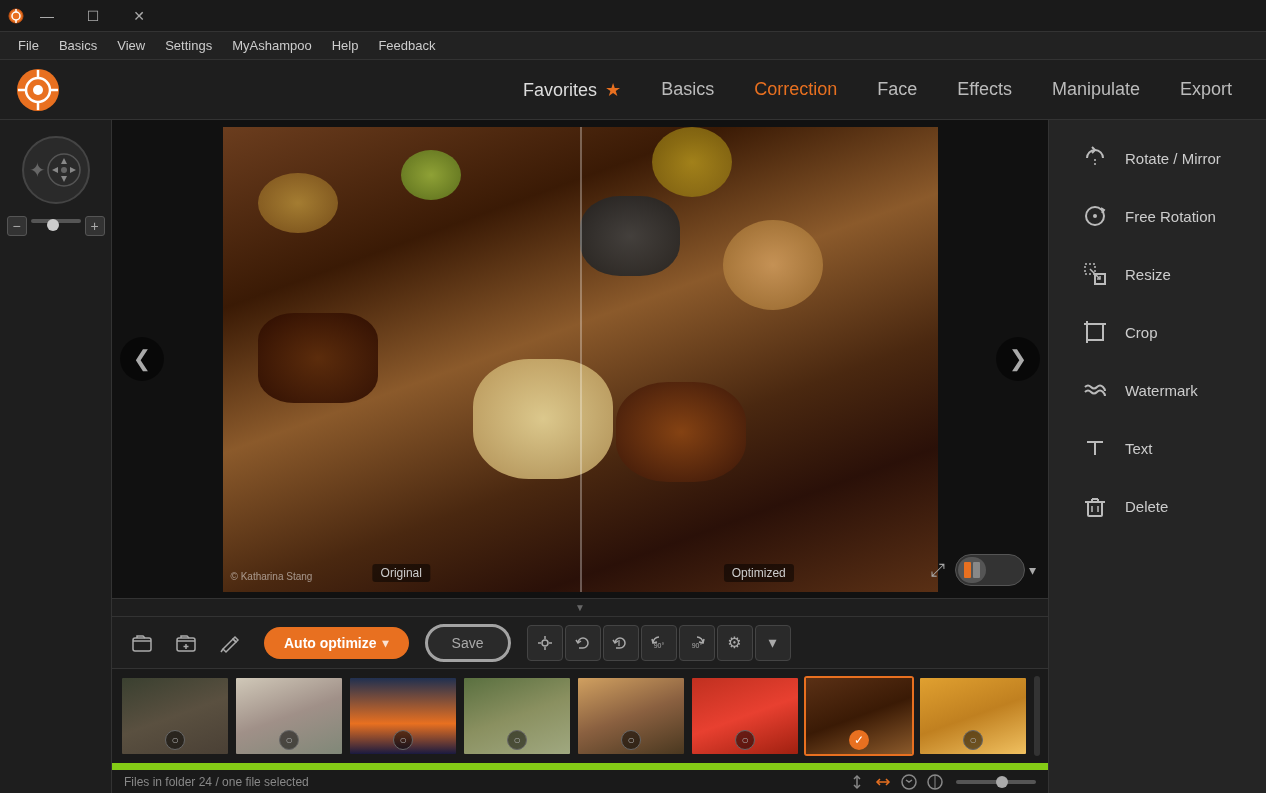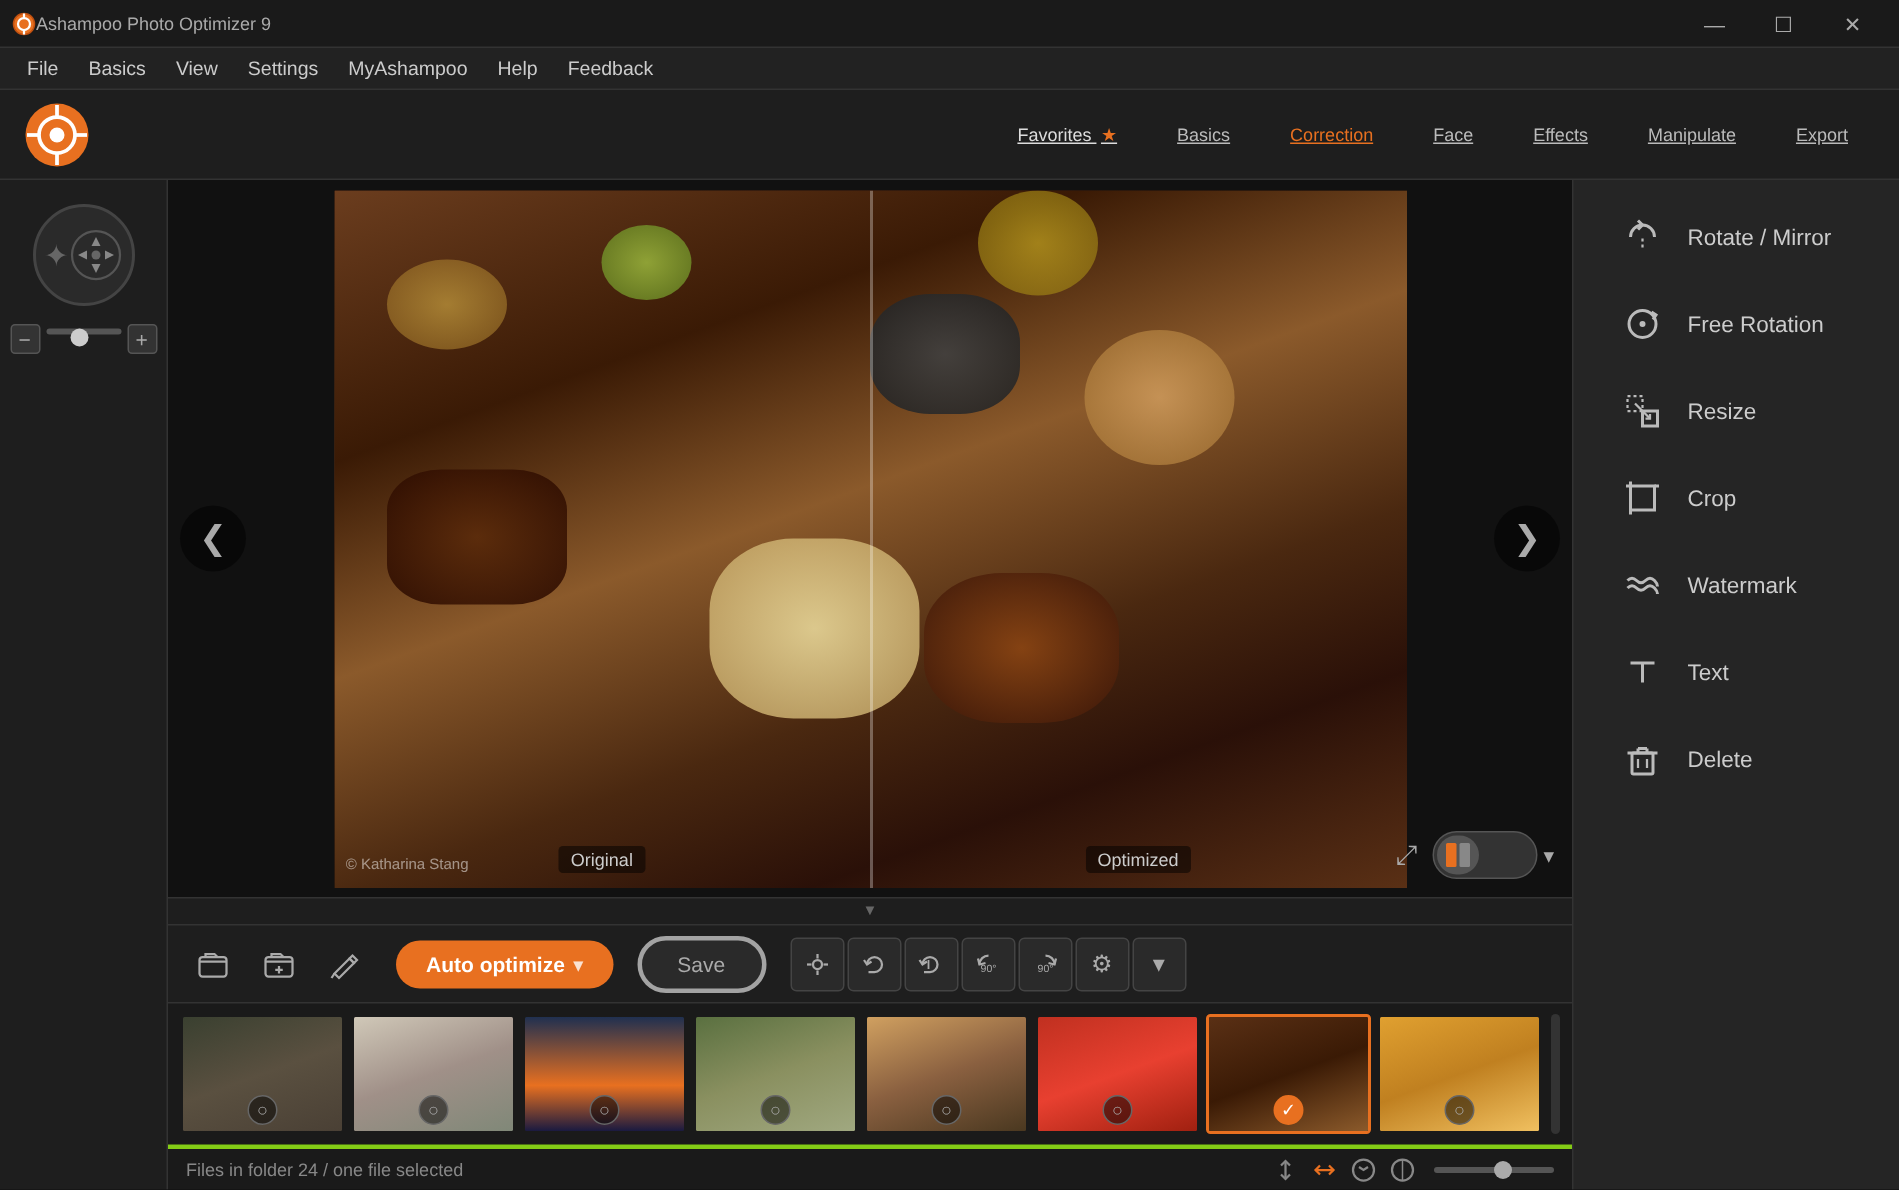--- a/index.html
+++ b/index.html
@@ -87,25 +87,24 @@
       font-weight: 300;
     }
     #nav-tabs {
       display: flex;
       align-items: center;
       gap: 4px;
       margin-left: auto;
     }
     .nav-tab {
       padding: 8px 18px;
-      font-size: 12px;
+      font-size: 18px;
       color: #bbb;
       cursor: pointer;
       border-radius: 3px;
-      text-decoration: underline;
     }
     .nav-tab.favorites { color: #ddd; }
     .nav-tab.favorites span { color: #e87020; margin-left: 3px; }
 
     
     #main {
       display: flex;
       height: calc(793px - 32px - 28px - 60px);
     }
 
@@ -435,21 +434,21 @@
       margin-left: 2px;
     }
 
     
     #status-bar {
       height: 30px;
       background: #1a1a1a;
       display: flex;
       align-items: center;
       padding: 0 12px;
-      border-top: 3px solid #84cc16;
+      border-top: 7px solid #84cc16;
       font-size: 12px;
       color: #888;
     }
     #status-right {
       margin-left: auto;
       display: flex;
       align-items: center;
       gap: 8px;
     }
 
@@ -503,21 +502,20 @@
 </head>
 <body>
 
 <div id="title-bar">
   <svg width="16" height="16" viewBox="0 0 16 16">
     <circle cx="8" cy="8" r="7" fill="#e87020" stroke="#c05010" stroke-width="1"></circle>
     <circle cx="8" cy="8" r="4" fill="none" stroke="#fff" stroke-width="1.5"></circle>
     <line x1="8" y1="1" x2="8" y2="4" stroke="#fff" stroke-width="1.5"></line>
     <line x1="8" y1="12" x2="8" y2="15" stroke="#fff" stroke-width="1.5"></line>
   </svg>
-  <span class="title-text">Ashampoo Photo Optimizer 9</span>
   <div id="window-controls">
     <button>—</button>
     <button>☐</button>
     <button class="close-btn">✕</button>
   </div>
 </div>
 
 <div id="menu-bar">
   <div class="menu-item">File</div>
   <div class="menu-item">Basics</div>

